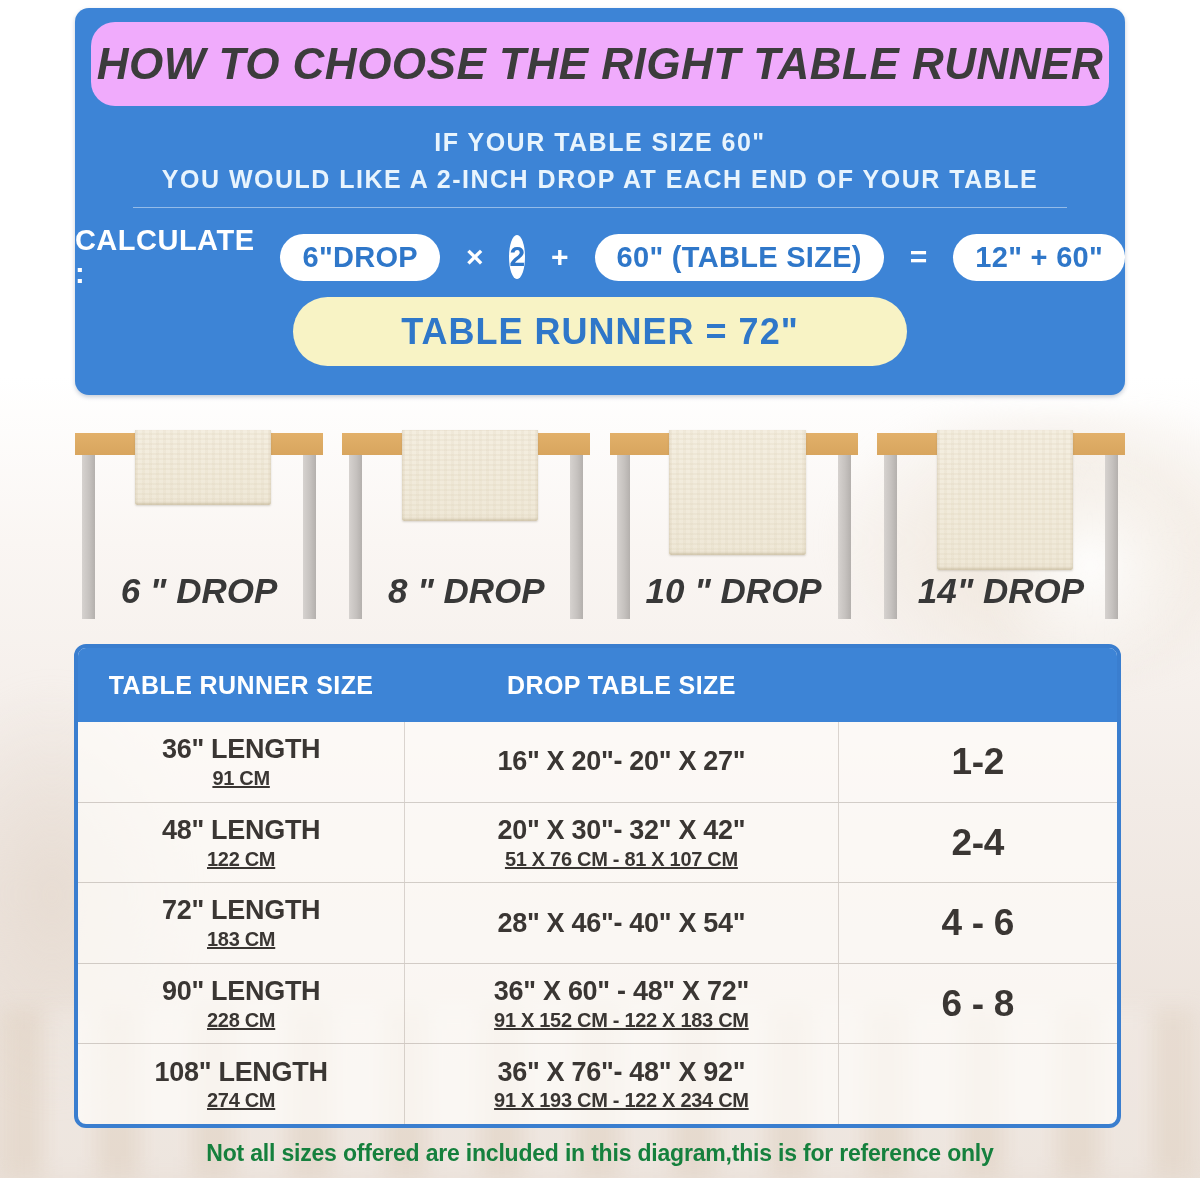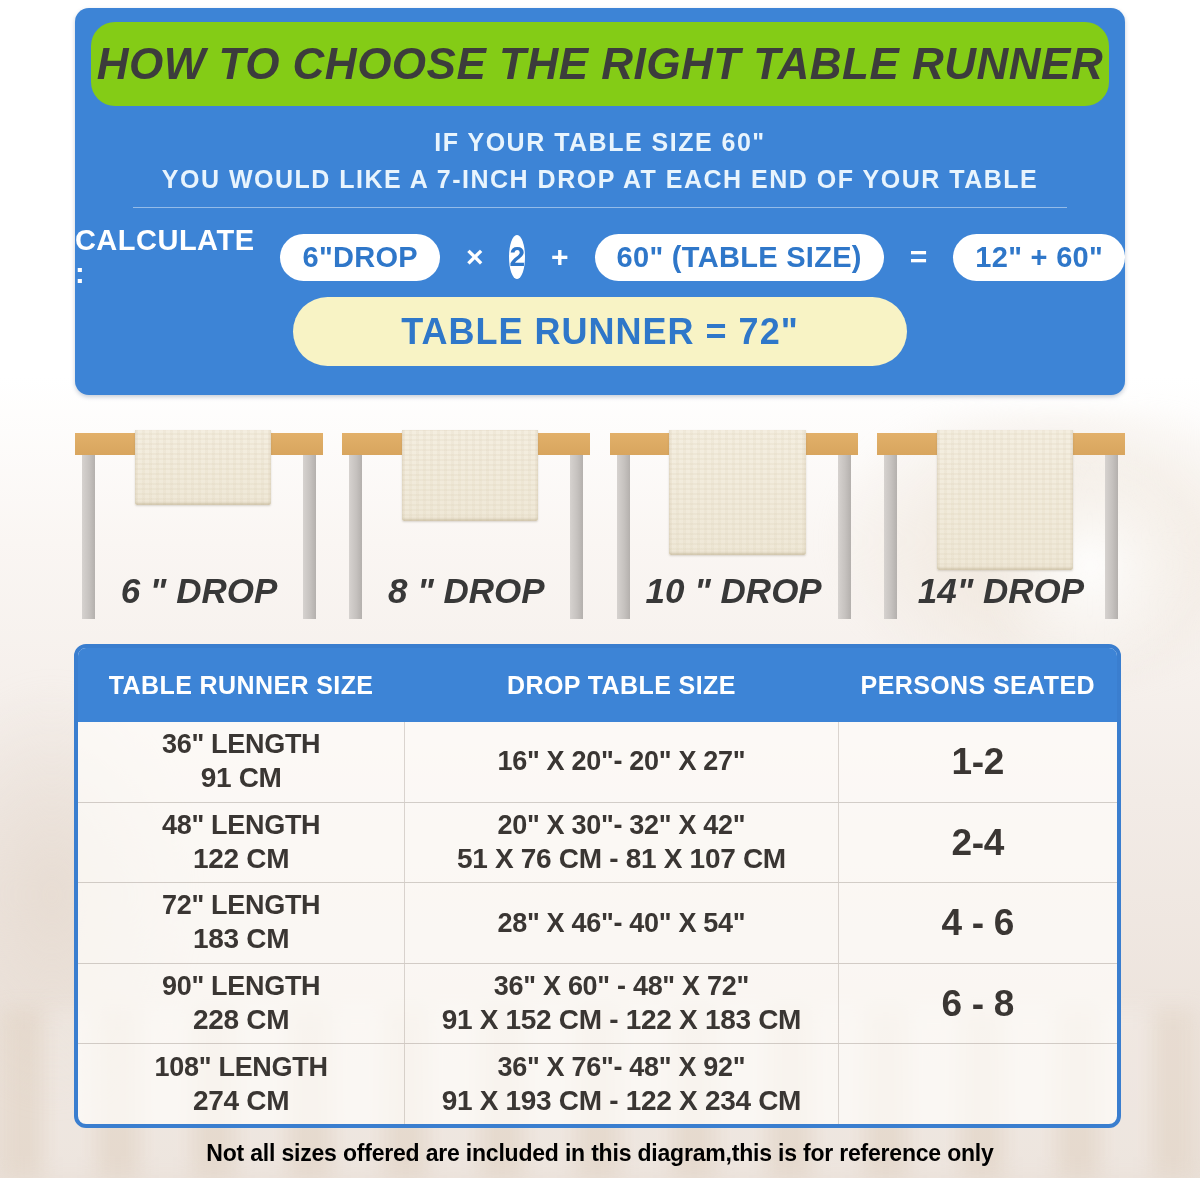--- a/index.html
+++ b/index.html
@@ -17,21 +17,21 @@
     background:radial-gradient(ellipse at 50% 50%, rgba(255,255,255,0.95) 0%, rgba(255,255,255,0) 72%); }
   .bg-left-mid { left:-40px; top:680px; width:230px; height:430px; filter:blur(12px);
     background:radial-gradient(ellipse at 40% 50%, rgba(227,215,204,0.7) 0%, rgba(255,255,255,0) 70%); }
   .bg-bottom-band { left:0; bottom:0; width:100%; height:170px; filter:blur(10px); opacity:.75;
     background:repeating-linear-gradient(90deg, rgba(213,194,169,0.30) 0 44px, rgba(255,255,255,0.22) 44px 96px); }
 
   
   .top-panel { position:absolute; left:75px; top:8px; width:1050px; height:387px;
     background:#3d84d6; border-radius:14px; box-shadow:0 2px 4px rgba(30,60,100,0.25); }
   .title-banner { position:absolute; left:16px; right:16px; top:14px; height:84px;
-    background:#84cc16; border-radius:24px; display:flex; align-items:center; justify-content:center; }
+    background:#f0abfc; border-radius:24px; display:flex; align-items:center; justify-content:center; }
   .title-banner .title { font-size:44px; font-weight:bold; font-style:italic; color:#3c3c3c;
     letter-spacing:.5px; white-space:nowrap; }
   .subline { position:absolute; left:0; width:100%; text-align:center; color:#e8f4fd;
     font-size:25px; font-weight:bold; letter-spacing:1.5px; white-space:nowrap; }
   .subline.s1 { top:120px; }
   .subline.s2 { top:157px; }
   .blue-divider { position:absolute; left:58px; right:58px; top:199px; height:0;
     border-top:1px solid rgba(255,255,255,0.45); }
   .calc-row { position:absolute; left:0; top:222px; width:100%; height:54px;
     display:flex; align-items:center; justify-content:center; gap:26px; }
@@ -76,44 +76,44 @@
   .size-header { height:74px; background:#3d84d6; display:grid;
     grid-template-columns:31.4% 41.8% 26.8%; align-items:center; }
   .size-header .hcell { text-align:center; color:#ffffff; font-size:25px; font-weight:bold; letter-spacing:.4px; }
   .size-body { height:calc(100% - 74px); display:flex; flex-direction:column; }
   .size-row { flex:1; display:grid; grid-template-columns:31.4% 41.8% 26.8%; }
   .size-row + .size-row { border-top:1px solid rgba(145,135,125,0.38); }
   .cell { display:flex; flex-direction:column; align-items:center; justify-content:center;
     color:#3a3633; font-weight:bold; letter-spacing:-0.3px; line-height:1.22; text-align:center; }
   .cell.mid { border-left:1px solid rgba(145,135,125,0.32); border-right:1px solid rgba(145,135,125,0.32); }
   .cell .l1 { font-size:27px; white-space:nowrap; }
-  .cell .l2 { font-size:28px; white-space:nowrap; }
+  .cell .l2 { font-size:20px; white-space:nowrap;text-decoration:underline; }
   .cell .single { font-size:37px; }
 
   
   .footer-note { position:absolute; left:0; top:1140px; width:100%; text-align:center;
-    font-size:23px; font-weight:bold; color:#000000; letter-spacing:-0.2px; }
+    font-size:23px; font-weight:bold; color:#15803d; letter-spacing:-0.2px; }
 </style>
 </head>
 <body>
 
 <div class="page">
 
   <div class="bg-base"></div>
   <div class="bg-blob bg-chairs-right"></div>
   <div class="bg-blob bg-chair-highlight"></div>
   <div class="bg-blob bg-left-mid"></div>
   <div class="bg-blob bg-bottom-band"></div>
 
   <div class="top-panel">
     <div class="title-banner">
       <div class="title">HOW TO CHOOSE THE RIGHT TABLE RUNNER</div>
     </div>
     <div class="subline s1">IF YOUR TABLE SIZE 60"</div>
-    <div class="subline s2">YOU WOULD LIKE A 7-INCH DROP AT EACH END OF YOUR TABLE</div>
+    <div class="subline s2">YOU WOULD LIKE A 2-INCH DROP AT EACH END OF YOUR TABLE</div>
     <div class="blue-divider"></div>
     <div class="calc-row">
       <span class="calc-label">CALCULATE :</span>
       <span class="pill">6"DROP</span>
       <span class="op">×</span>
       <span class="circle-pill">2</span>
       <span class="op">+</span>
       <span class="pill">60" (TABLE SIZE)</span>
       <span class="op">=</span>
       <span class="pill">12" + 60"</span>
@@ -151,21 +151,20 @@
       <div class="tabletop"></div>
       <div class="runner d14"></div>
       <div class="drop-label">14" DROP</div>
     </div>
   </div>
 
   <div class="size-panel">
     <div class="size-header">
       <div class="hcell">TABLE RUNNER SIZE</div>
       <div class="hcell">DROP TABLE SIZE</div>
-      <div class="hcell">PERSONS SEATED</div>
     </div>
     <div class="size-body">
 
       <div class="size-row">
         <div class="cell">
           <div class="l1">36" LENGTH</div>
           <div class="l2">91 CM</div>
         </div>
         <div class="cell mid">
           <div class="l1">16" X 20"- 20" X 27"</div>

